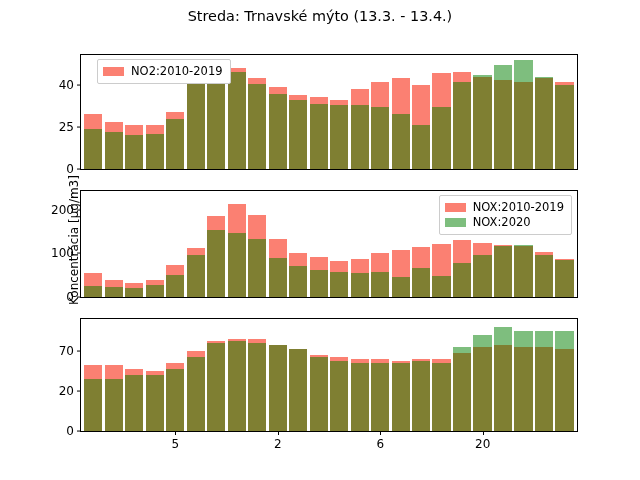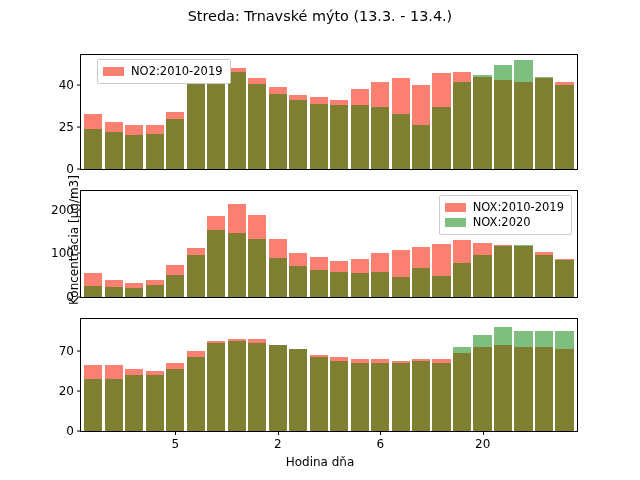--- a/index.html
+++ b/index.html
@@ -145,21 +145,20 @@
   .legend-right { right: 5px; top: 4px; }
 </style>
 </head>
 <body>
 
 <div id="figure">
 
   <div id="title">Streda: Trnavské mýto (13.3. - 13.4.)</div>
 
   <div id="ylabel">Koncentrácia [µg/m3]</div>
-  <div id="xlabel">Hodina dňa</div>
 
   <div class="panel" id="panel1">
     <div class="plotarea">
       <div class="bars" id="bars1">
           <div class="barcell" style="left: 0.413223%; width: 4.13223%;">
             <div class="bar" style="background: rgb(251, 128, 114); height: 48.5294%;"></div>
             <div class="bar" style="background: rgb(127, 127, 50); height: 35.2941%;"></div>
           </div>
           <div class="barcell" style="left: 4.54545%; width: 4.13223%;">
             <div class="bar" style="background: rgb(251, 128, 114); height: 41.1765%;"></div>

